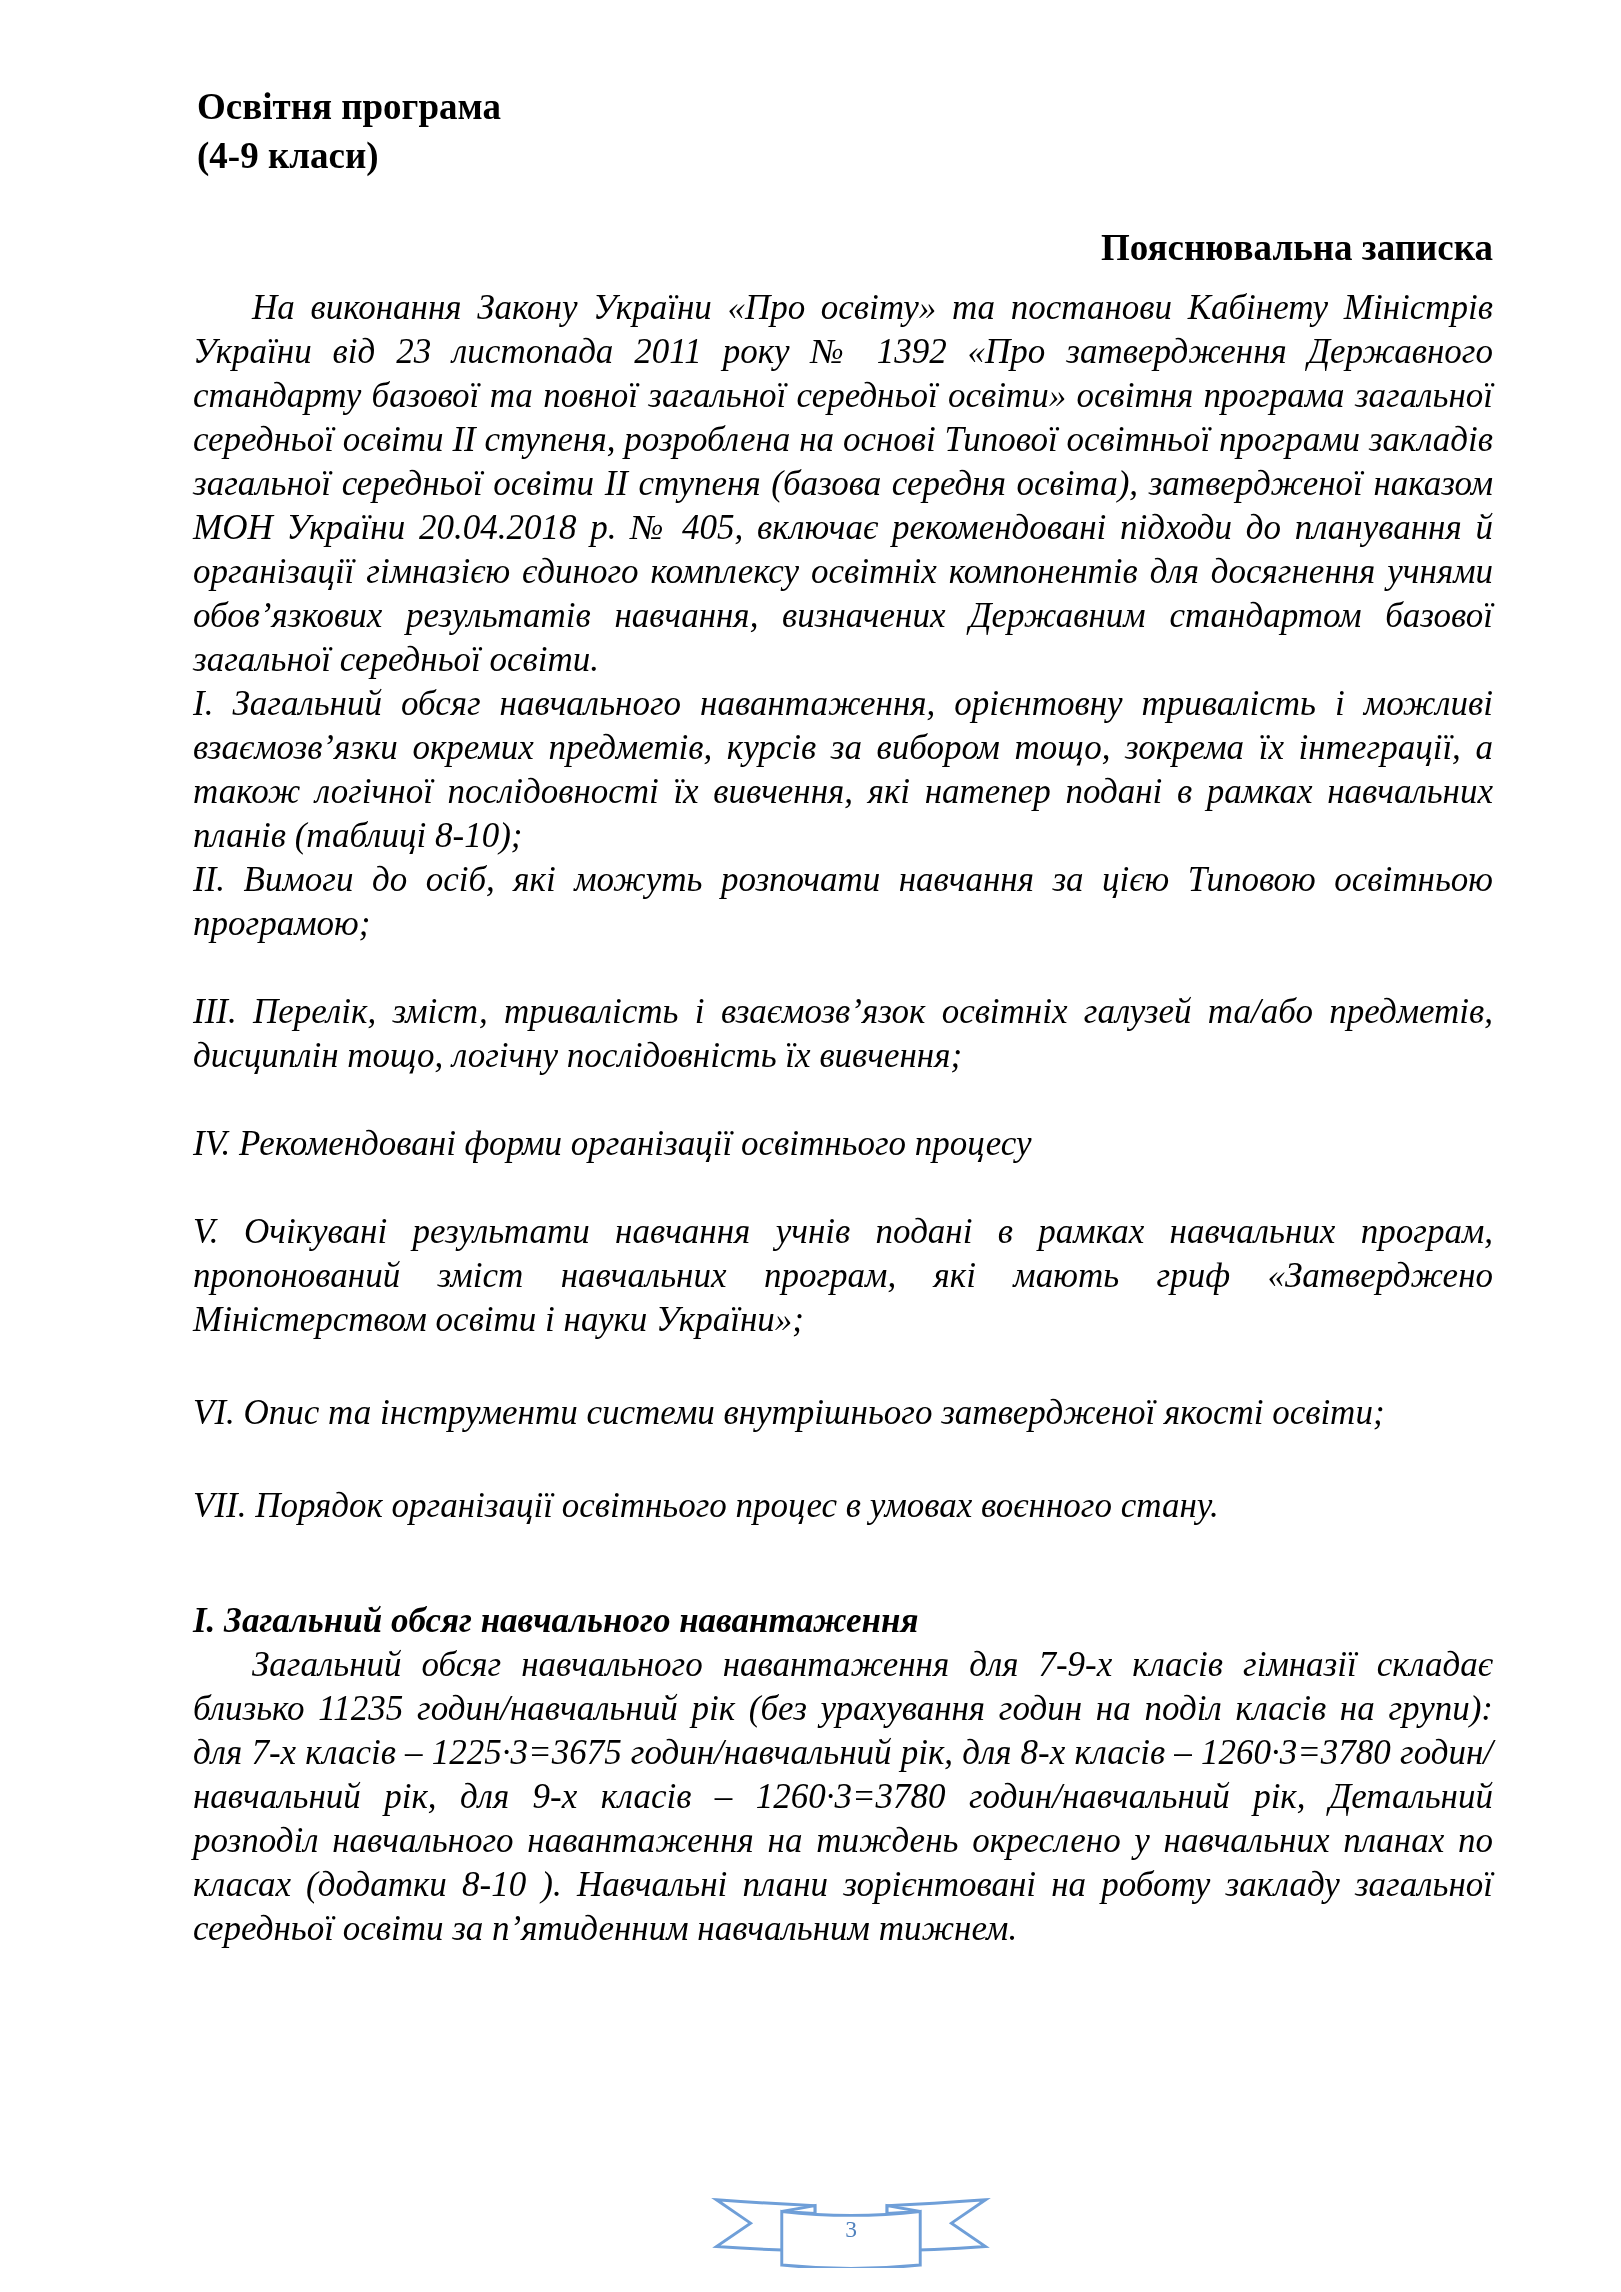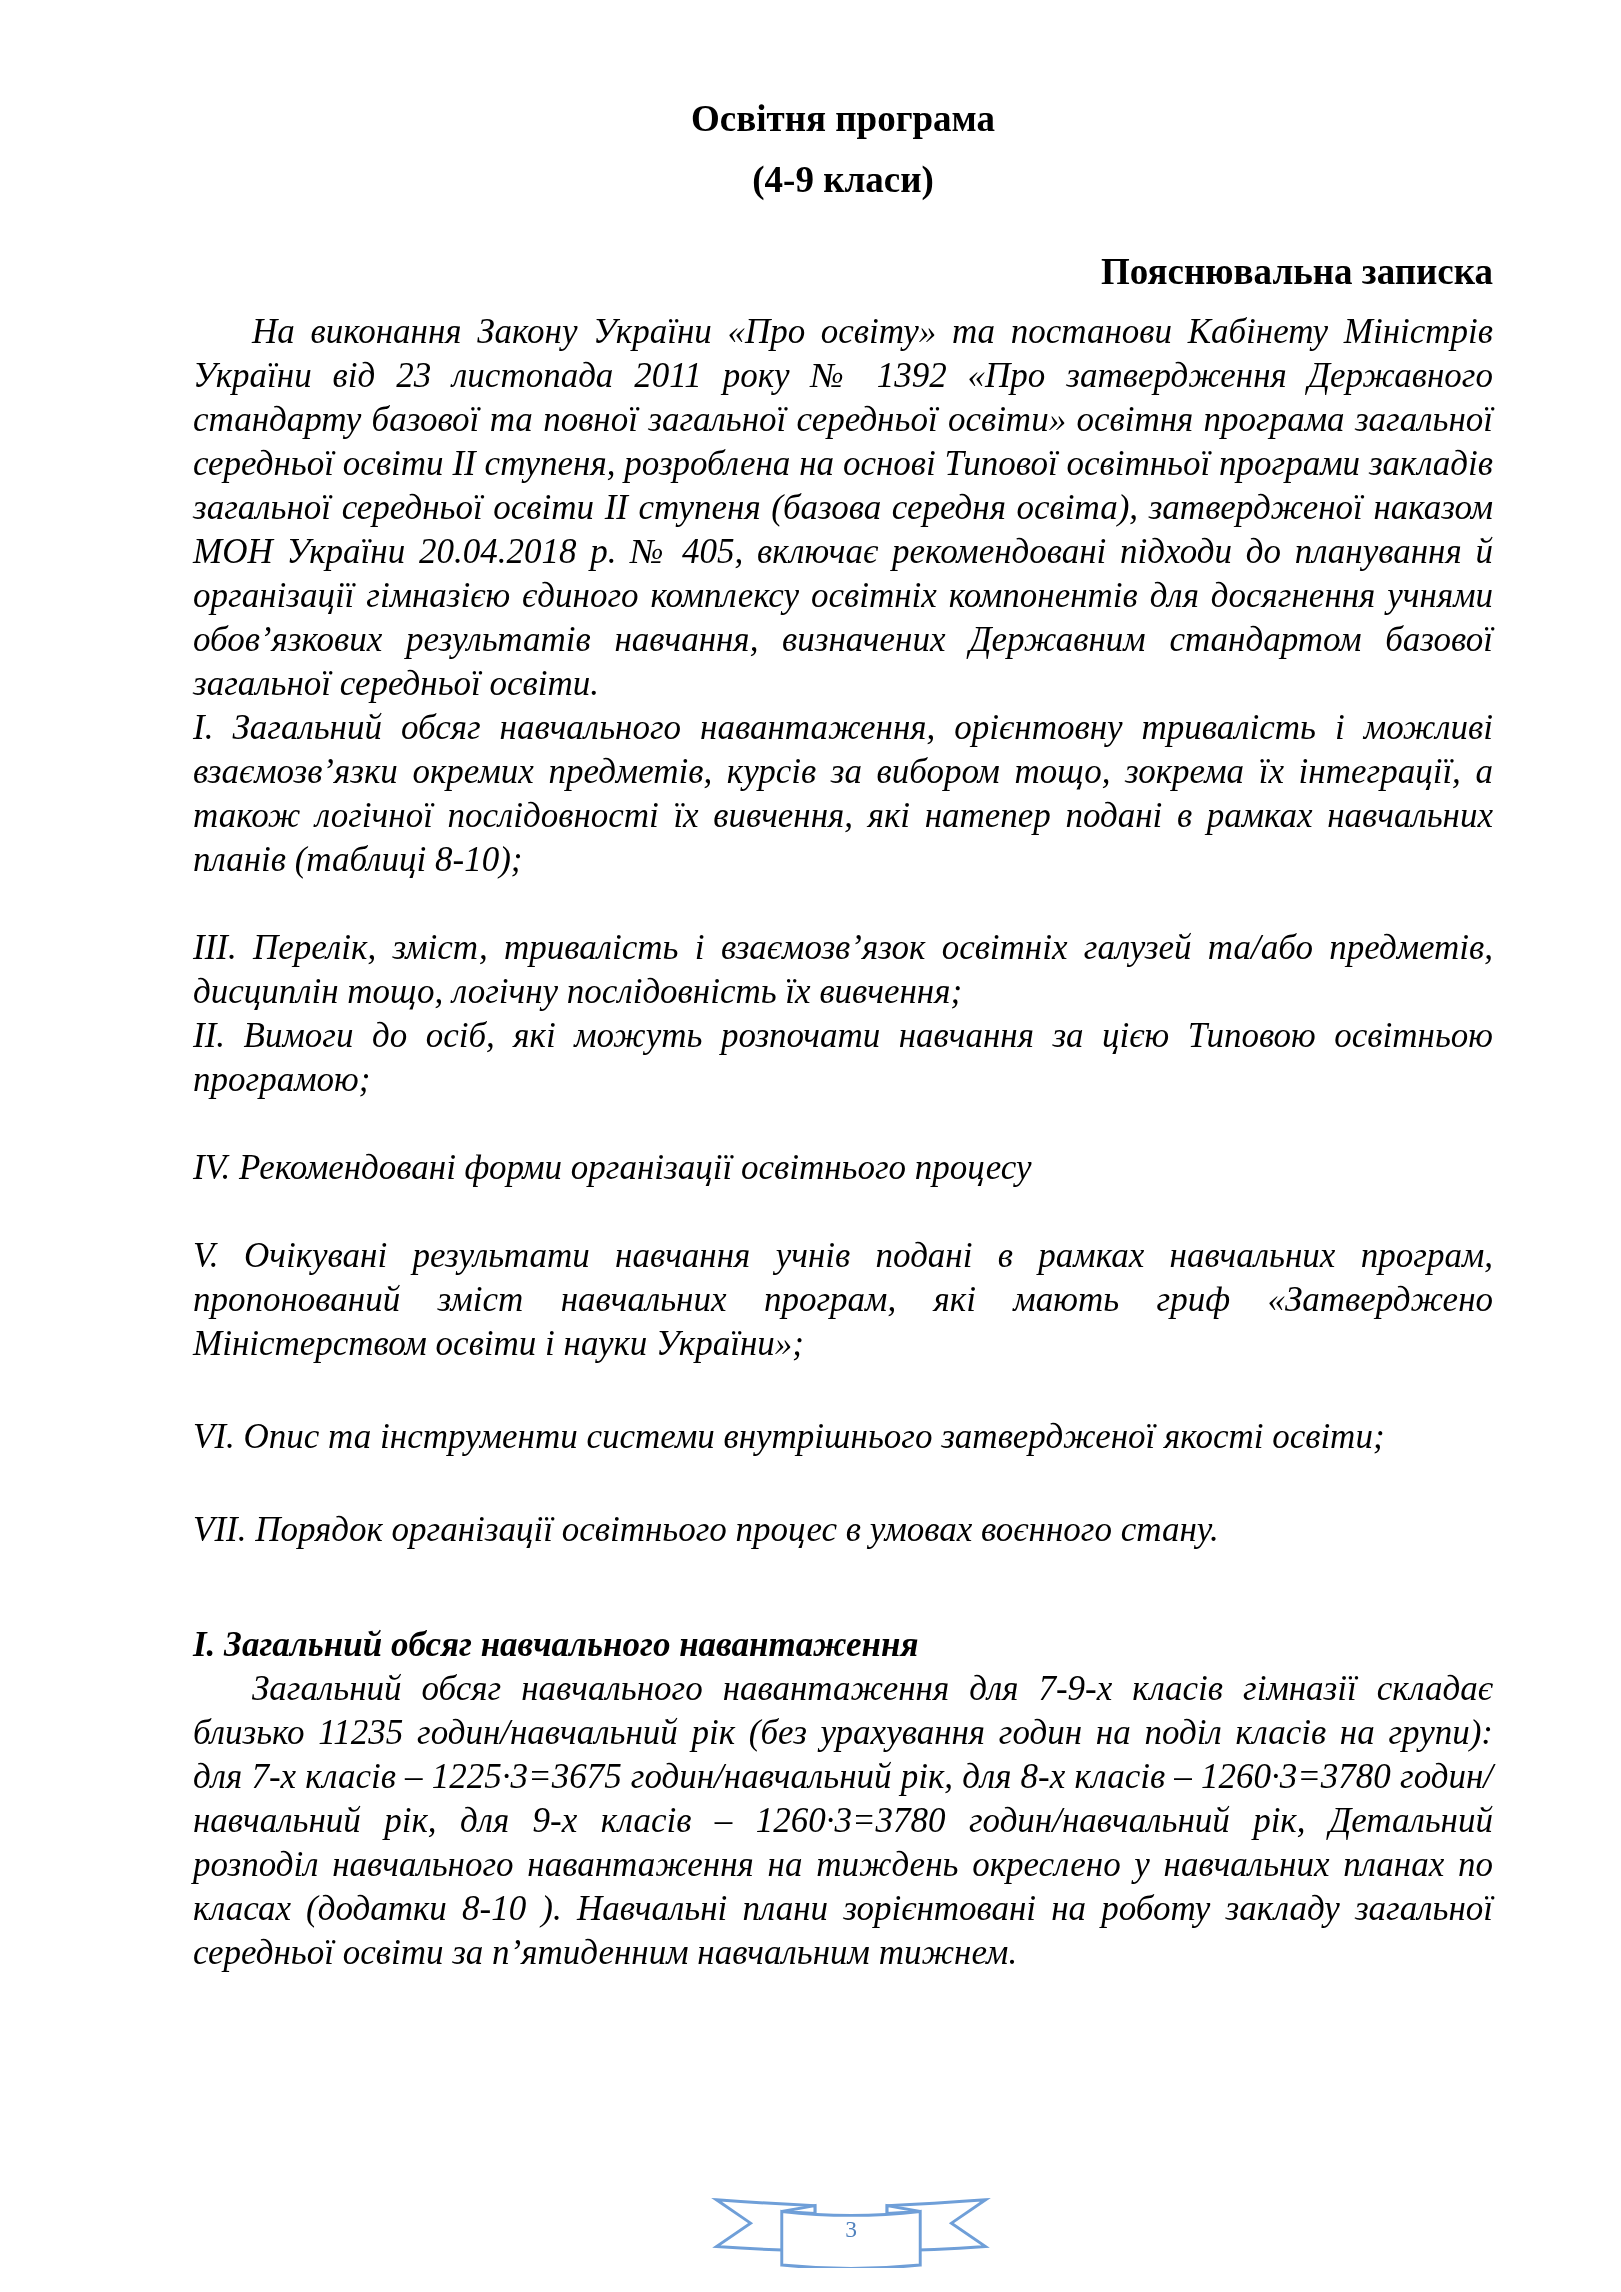--- a/index.html
+++ b/index.html
@@ -3,21 +3,21 @@
   <meta charset="utf-8">
   <style>
     html, body { margin: 0; padding: 0; background: #ffffff; }
     body { width: 1621px; height: 2293px; position: relative; overflow: hidden; }
     .page {
       position: absolute; left: 193px; top: 80px; width: 1300px;
       font-family: "Liberation Serif", "DejaVu Serif", serif;
       color: #000; font-size: 35px; line-height: 44px;
     }
     .title {
-      text-align: center; font-weight: bold; font-size: 37px; line-height: 45px; margin: 16px;
+      text-align: left; font-weight: bold; font-size: 37px; line-height: 45px; margin: 4px;
     }
     .subtitle {
       text-align: right; font-weight: bold; font-size: 37px; line-height: 45px;
       margin: 47px 0 15.7px 0;
     }
     p { margin: 0; }
     .just { text-align: justify; text-align-last: left; font-style: italic; }
     .indent { text-indent: 59px; }
     .ital { font-style: italic; }
     .gap { margin-top: 44px; }
@@ -37,22 +37,22 @@
 
 <div class="page">
   <p class="title">Освітня програма</p>
   <p class="title">(4-9 класи)</p>
 
   <p class="subtitle">Пояснювальна записка</p>
 
   <p class="just indent">На виконання Закону України «Про освіту» та постанови Кабінету Міністрів України від 23 листопада 2011 року № 1392 «Про затвердження Державного стандарту базової та повної загальної середньої освіти» освітня програма загальної середньої освіти ІІ ступеня,  розроблена на основі  Типової освітньої програми закладів загальної середньої освіти ІІ ступеня (базова середня освіта), затвердженої наказом МОН України 20.04.2018 р. № 405, включає рекомендовані підходи до планування й організації гімназією єдиного комплексу освітніх компонентів для досягнення учнями обов’язкових результатів навчання, визначених Державним стандартом базової загальної середньої освіти.</p>
 
   <p class="just ital">І. Загальний обсяг навчального навантаження, орієнтовну тривалість і можливі взаємозв’язки окремих предметів, курсів за вибором тощо, зокрема їх інтеграції, а також логічної послідовності їх вивчення, які натепер подані в рамках навчальних планів (таблиці 8-10);</p>
+  <p class="just ital">ІІ. Вимоги до осіб, які можуть розпочати навчання за цією Типовою освітньою програмою;</p>
   <p class="just ital gap">ІІІ. Перелік, зміст, тривалість і взаємозв’язок освітніх галузей та/або предметів, дисциплін тощо, логічну послідовність їх вивчення;</p>
-  <p class="just ital">ІІ. Вимоги до осіб, які можуть розпочати навчання за цією Типовою освітньою програмою;</p>
   <p class="just ital gap">ІV. Рекомендовані форми організації освітнього процесу</p>
   <p class="just ital gap">V. Очікувані результати навчання учнів подані в рамках навчальних програм, пропонований зміст навчальних програм, які мають гриф «Затверджено Міністерством освіти і науки України»;</p>
   <p class="just ital gap2">VI. Опис та інструменти системи внутрішнього затвердженої якості освіти;</p>
   <p class="just ital gap2">VII. Порядок організації освітнього процес в умовах воєнного стану.</p>
 
   <p class="section-h">І. Загальний обсяг навчального навантаження</p>
   <p class="just indent">Загальний обсяг навчального навантаження для 7-9-х класів гімназії складає близько 11235 годин/навчальний рік (без урахування годин на поділ класів на групи): для 7-х класів – 1225·3=3675 годин/навчальний рік, для 8-х класів – 1260·3=3780  годин/навчальний рік, для 9-х класів – 1260·3=3780 годин/навчальний рік, Детальний розподіл навчального навантаження на тиждень окреслено у навчальних планах по класах  (додатки 8-10 ). Навчальні плани зорієнтовані на роботу закладу загальної середньої освіти за п’ятиденним навчальним тижнем.</p>
 </div>
 
 <div class="footer">

